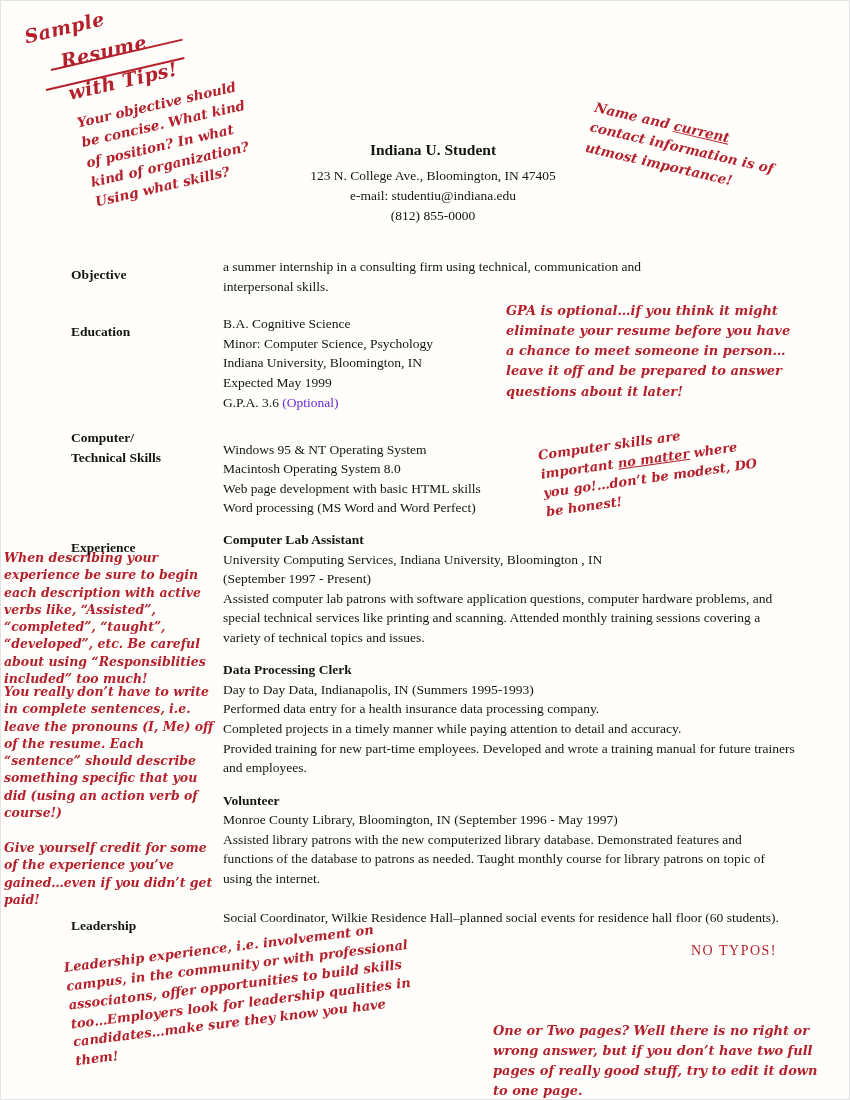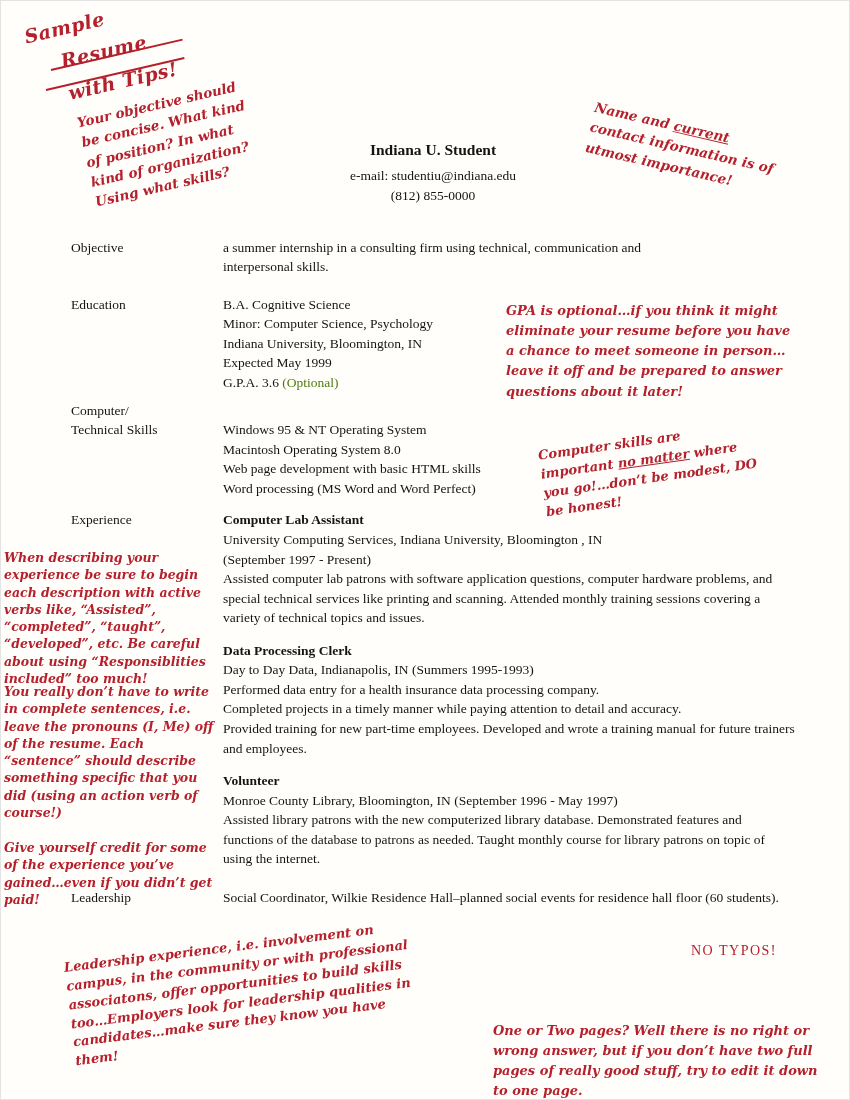--- a/index.html
+++ b/index.html
@@ -11,28 +11,28 @@
     background:#fffefa; border:1px solid #e3e3e3; overflow:hidden;
     font-family:"Liberation Serif", serif; color:#141414;
   }
 
   
   .resume { position:absolute; left:70px; top:138px; width:724px; font-size:13.5px; line-height:1.45; }
   .rheader { text-align:center; margin-bottom:32px; }
   .rname { font-size:15.5px; font-weight:bold; margin-bottom:5px; }
 
   .row { display:flex; }
-  .lbl { width:152px; flex-shrink:0; font-weight:normal; }
+  .lbl { width:152px; flex-shrink:0; font-weight:bold;margin-top:8px; }
   .cnt { flex:1; max-width:572px; }
 
   .sec-objective { margin-bottom:18px; }
   .obj-text { max-width:450px; }
   .sec-education { margin-bottom:8px; }
   .bold { font-weight:normal; }
-  .red { color:#4d7c0f; }
+  .red { color:#6d28d9; }
   .sec-skills { margin-bottom:12px; }
   .sec-skills .cnt { padding-top:19.6px; }
   .sec-experience { margin-bottom:6px; }
   .job { margin-bottom:13px; }
   .jtitle { font-weight:bold; }
   .jdesc { white-space:pre-line; }
 
   
   .hand {
     position:absolute; color:#b4202c;
@@ -88,20 +88,21 @@
   <div class="hand tip-exp tip-exp3">Give yourself credit for some of the experience you’ve gained…even if you didn’t get paid!</div>
 
   <div class="no-typos">NO TYPOS!</div>
   <div class="hand tip-leadership">Leadership experience, i.e. involvement on campus, in the community or with professional associatons, offer opportunities to build skills too…Employers look for leadership qualities in candidates…make sure they know you have them!</div>
   <div class="hand tip-pages">One or Two pages?  Well there is no right or wrong answer, but if you don’t have two full pages of really good stuff, try to edit it down to one page.</div>
 
   <div class="resume">
 
     <div class="rheader">
       <div class="rname">Indiana U. Student</div>
+      <div>123 N. College Ave., Bloomington, IN 47405</div>
       <div>e-mail: studentiu@indiana.edu</div>
       <div>(812) 855-0000</div>
     </div>
 
     <div class="row sec-objective">
       <div class="lbl">Objective</div>
       <div class="cnt obj-text">a summer internship in a consulting firm using technical,  communication and interpersonal skills.</div>
     </div>
 
     <div class="row sec-education">

